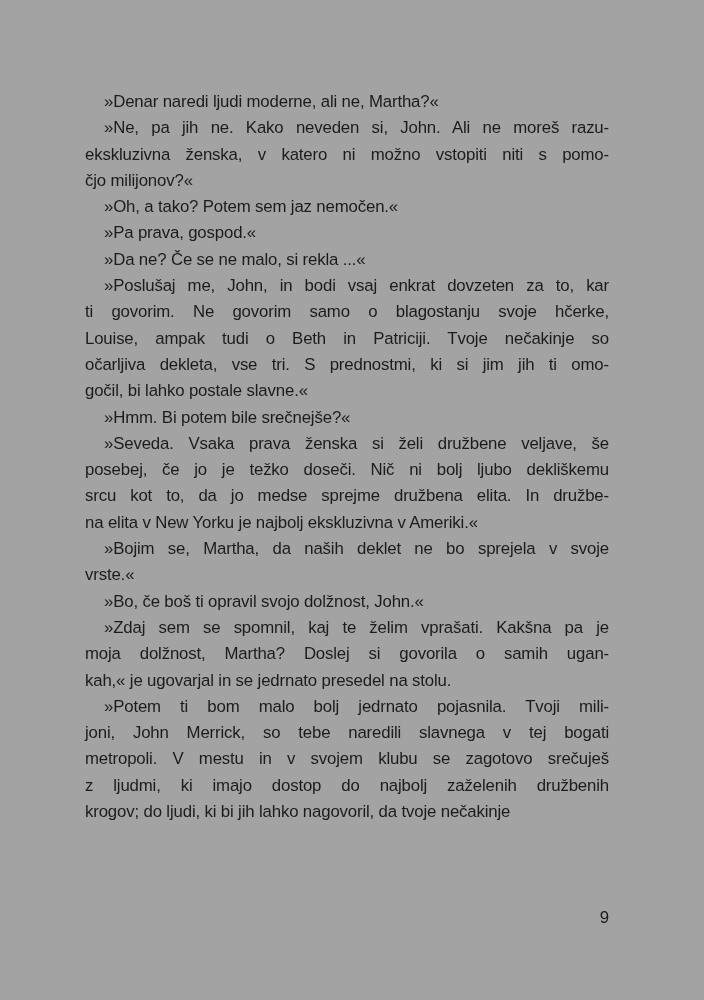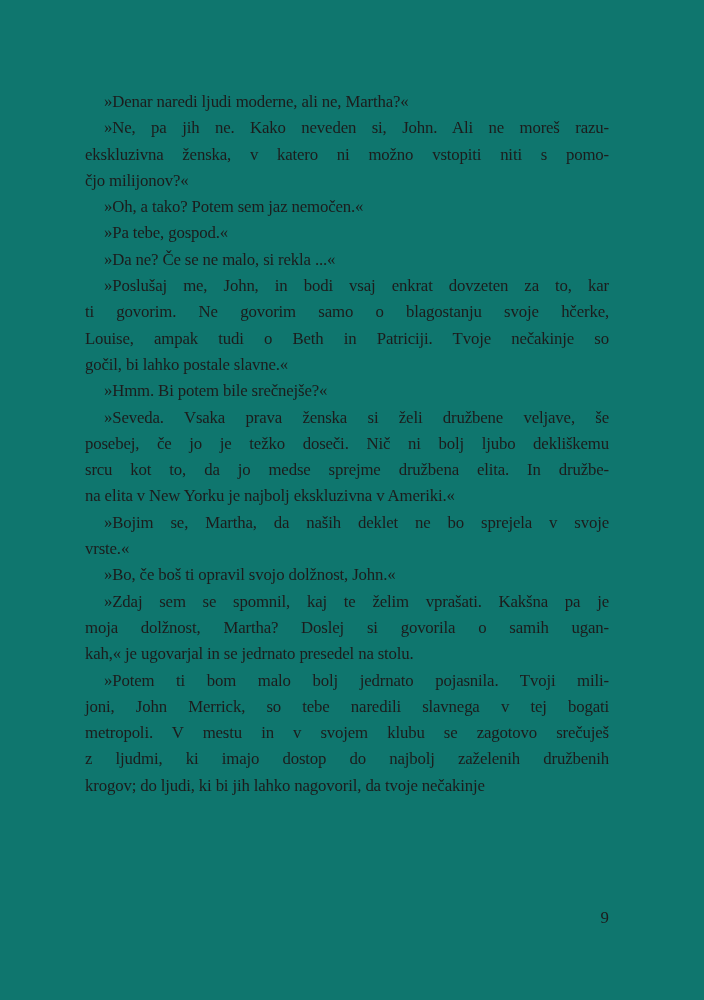--- a/index.html
+++ b/index.html
@@ -4,23 +4,23 @@
 <style>
   html, body {
     margin: 0;
     padding: 0;
     background: #ffffff;
   }
   .page {
     position: relative;
     width: 704px;
     height: 1000px;
-    background: #0f766e;
+    background: #a3a3a3;
     overflow: hidden;
-    font-family: Liberation Serif, serif;
+    font-family: Liberation Sans, sans-serif;
     color: #1c1c1c;
   }
   .text-block {
     position: absolute;
     left: 85px;
     top: 89px;
     width: 524px;
     font-size: 16.8px;
     line-height: 26.3px;
     letter-spacing: -0.15px;
@@ -59,29 +59,30 @@
       </div>
       <div class="para">
         <div class="line first">»Ne, pa jih ne. Kako neveden si, John. Ali ne moreš razu-</div>
         <div class="line">ekskluzivna ženska, v katero ni možno vstopiti niti s pomo-</div>
         <div class="line last">čjo milijonov?«</div>
       </div>
       <div class="para">
         <div class="line first last">»Oh, a tako? Potem sem jaz nemočen.«</div>
       </div>
       <div class="para">
-        <div class="line first last">»Pa tebe, gospod.«</div>
+        <div class="line first last">»Pa prava, gospod.«</div>
       </div>
       <div class="para">
         <div class="line first last">»Da ne? Če se ne malo, si rekla ...«</div>
       </div>
       <div class="para">
         <div class="line first">»Poslušaj me, John, in bodi vsaj enkrat dovzeten za to, kar</div>
         <div class="line">ti govorim. Ne govorim samo o blagostanju svoje hčerke,</div>
         <div class="line">Louise, ampak tudi o Beth in Patriciji. Tvoje nečakinje so</div>
+        <div class="line">očarljiva dekleta, vse tri. S prednostmi, ki si jim jih ti omo-</div>
         <div class="line last">gočil, bi lahko postale slavne.«</div>
       </div>
       <div class="para">
         <div class="line first last">»Hmm. Bi potem bile srečnejše?«</div>
       </div>
       <div class="para">
         <div class="line first">»Seveda. Vsaka prava ženska si želi družbene veljave, še</div>
         <div class="line">posebej, če jo je težko doseči. Nič ni bolj ljubo dekliškemu</div>
         <div class="line">srcu kot to, da jo medse sprejme družbena elita. In družbe-</div>
         <div class="line last">na elita v New Yorku je najbolj ekskluzivna v Ameriki.«</div>

